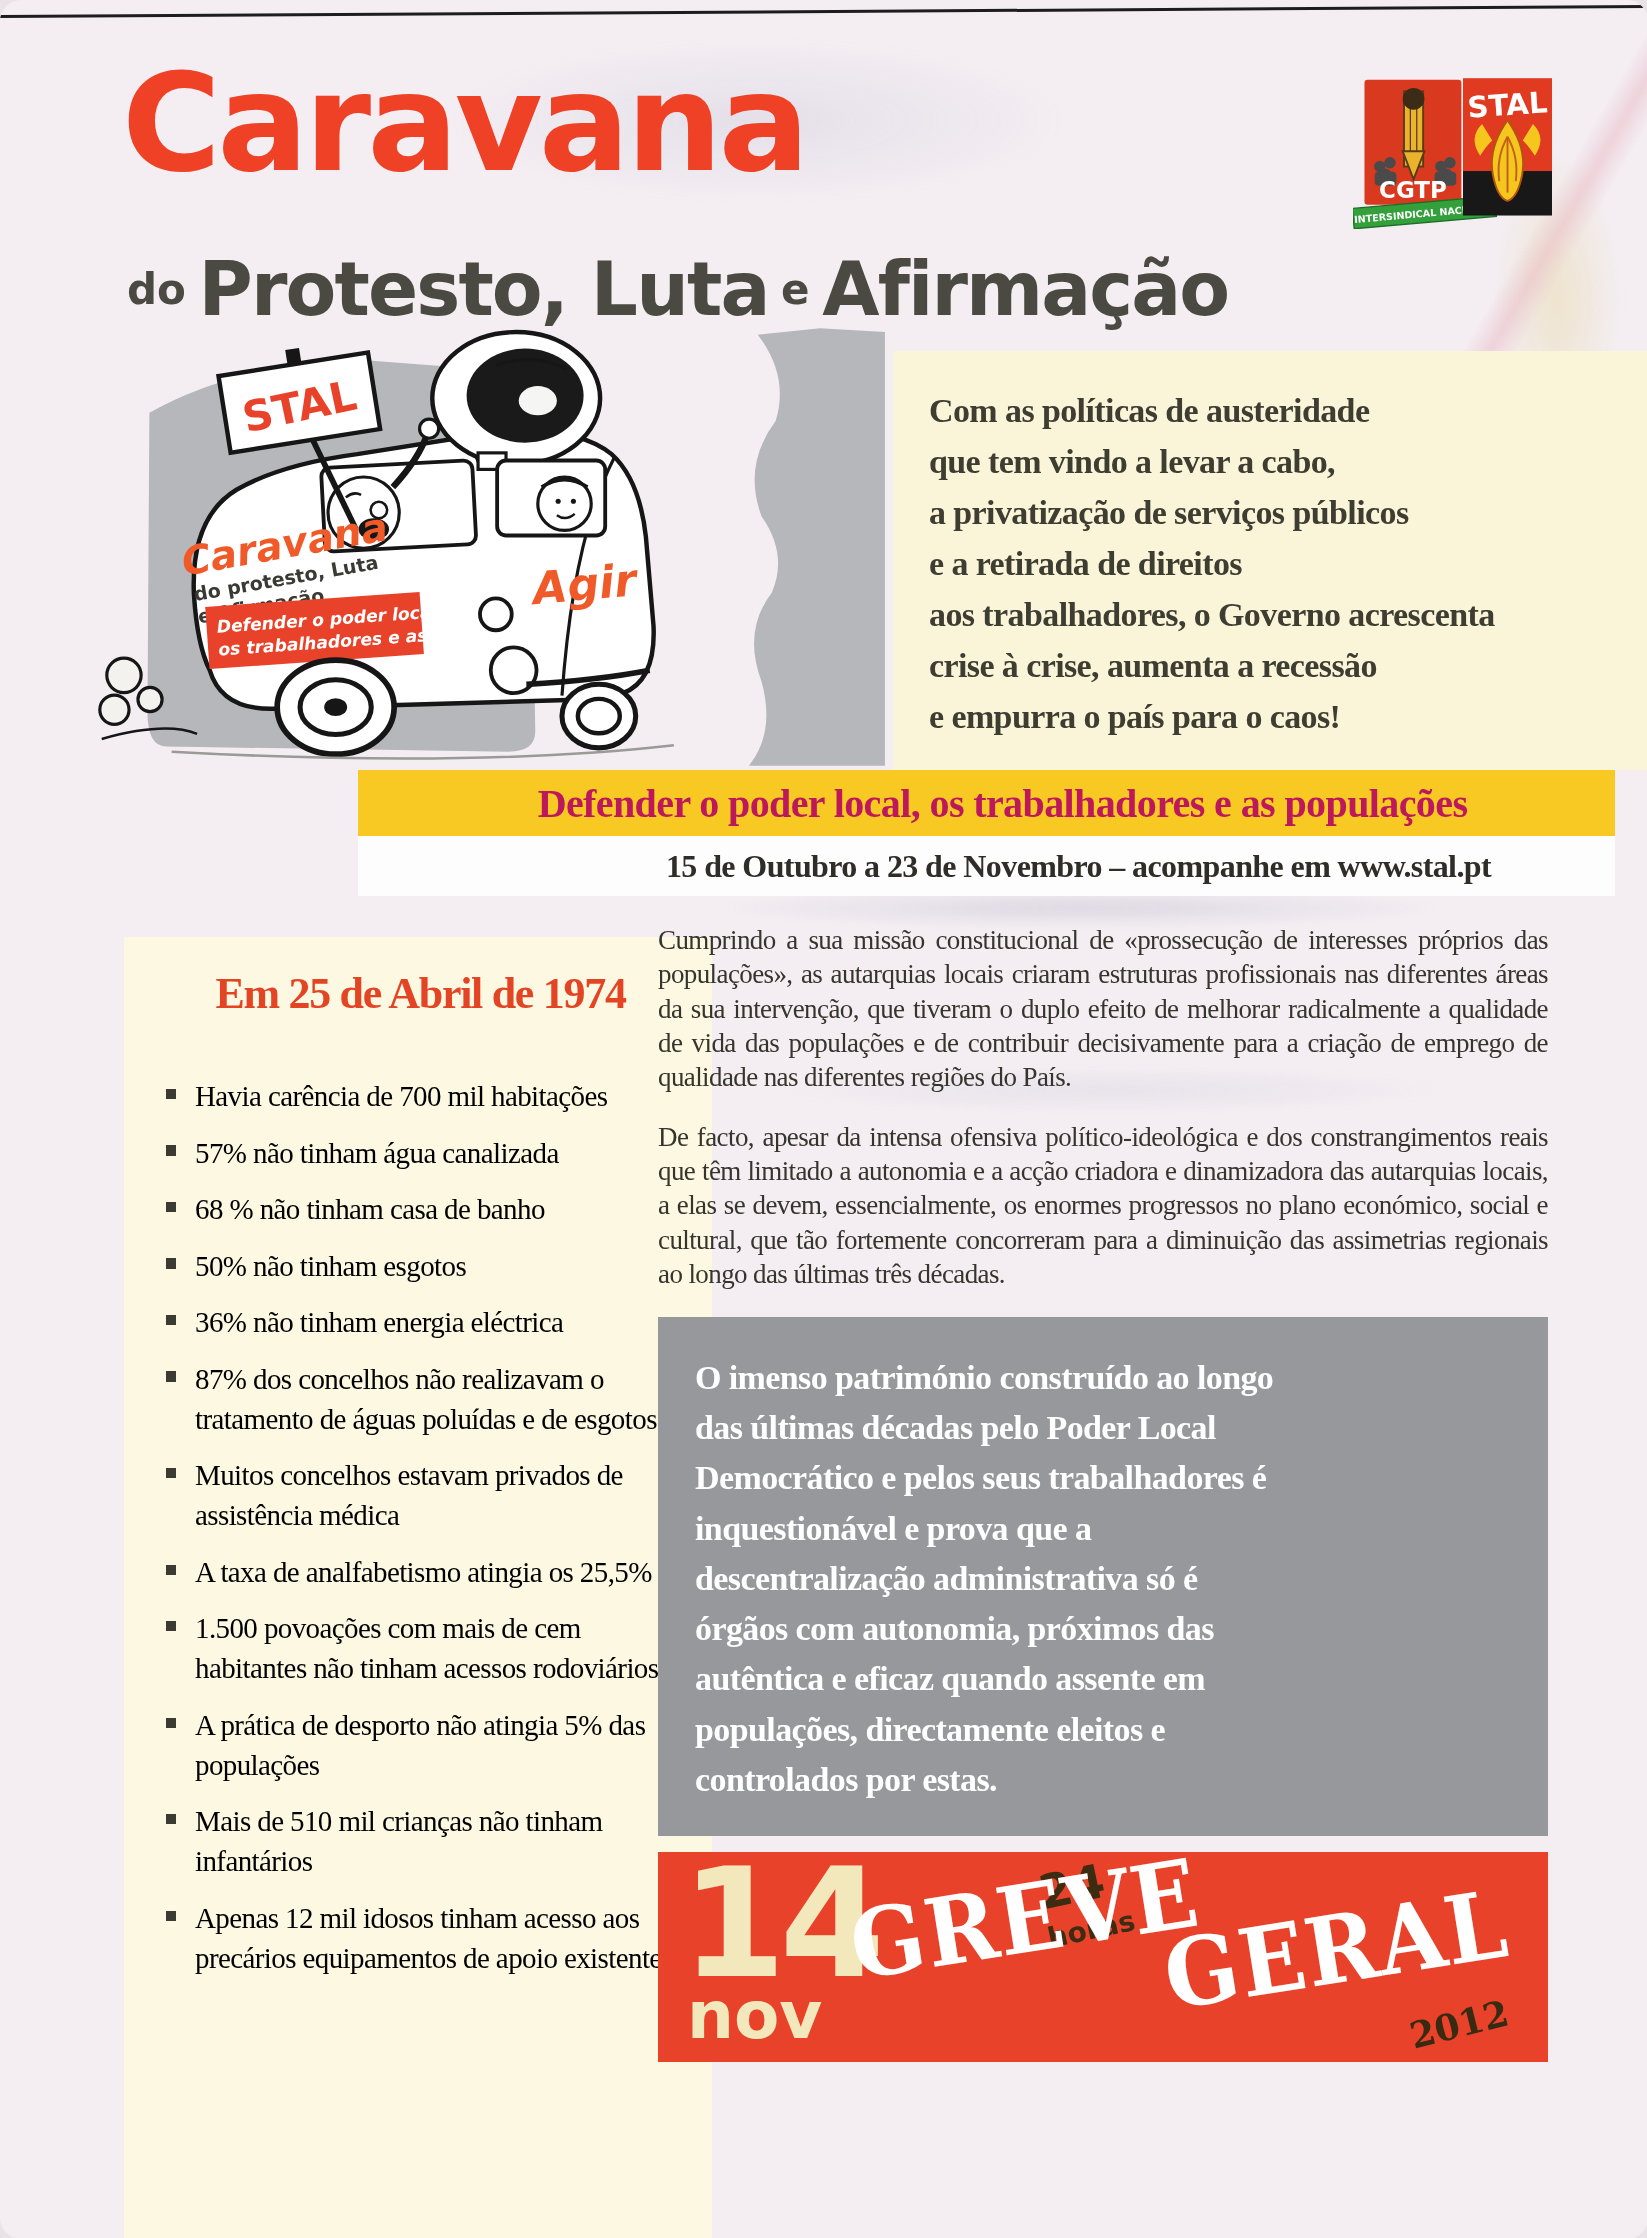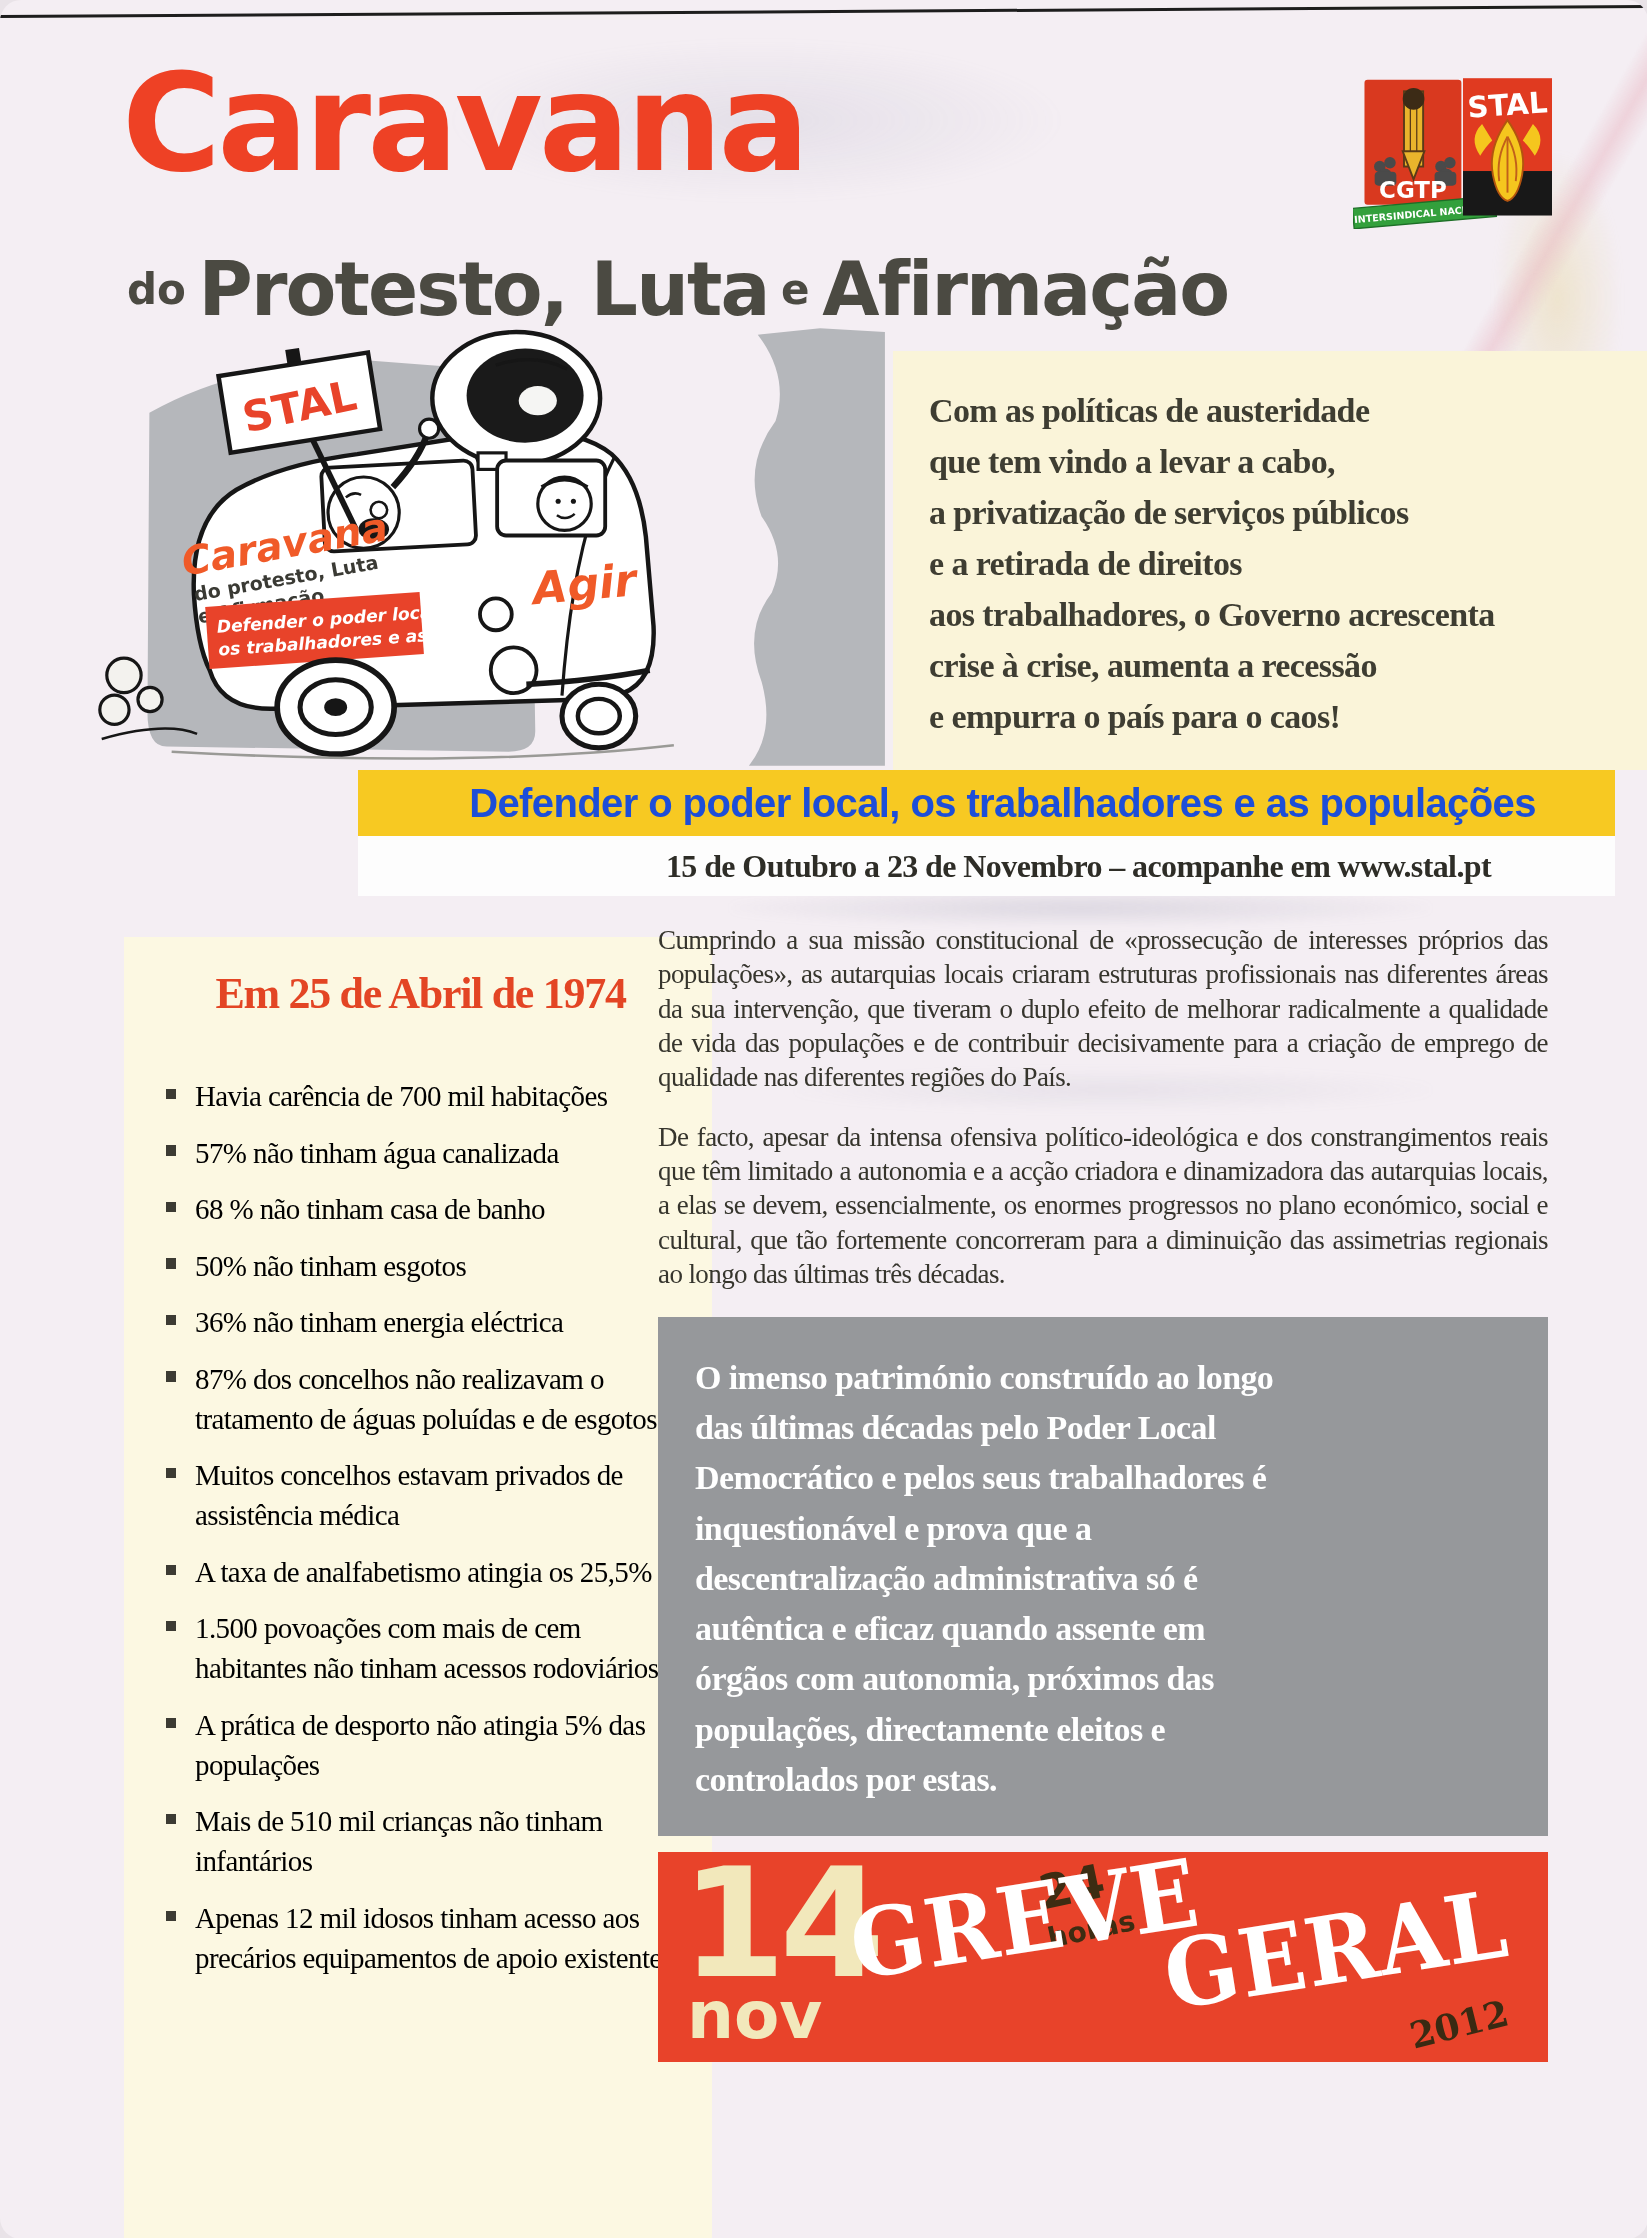--- a/index.html
+++ b/index.html
@@ -28,22 +28,22 @@
             font-family:"DejaVu Sans",sans-serif;font-weight:800;color:#4b4a42;white-space:nowrap;}
   .subtitle .sm{font-size:42px;}
   .subtitle .bg{font-size:74px;letter-spacing:-1.9px;}
   
   .cream-right{left:893px;top:351px;width:754px;height:419px;background:#faf4d9;}
   .intro{left:929px;top:385px;width:699px;font-weight:bold;color:#3e3d32;
          font-size:34px;line-height:1.5;letter-spacing:-0.6px;}
   
   .banner{left:358px;top:770px;width:1257px;height:67px;background:#f7c922;
           display:flex;align-items:center;justify-content:center;}
-  .banner span{font-family:Liberation Sans, sans-serif;font-weight:800;font-size:40px;
-               color:#1d4ed8;letter-spacing:-0.6px;white-space:nowrap;margin-left:32px;}
+  .banner span{font-family:Liberation Serif, serif;font-weight:800;font-size:40px;
+               color:#be185d;letter-spacing:-0.6px;white-space:nowrap;margin-left:32px;}
   .datestrip{left:358px;top:836px;width:1257px;height:60px;background:#fdfdfd;
              display:flex;align-items:center;justify-content:center;}
   .datestrip span{font-weight:bold;font-size:32px;color:#2e2d27;letter-spacing:-0.6px;
                   padding-left:184px;white-space:nowrap;}
   
   .leftbox{left:124px;top:889px;width:588px;height:1311px;background:#fcf8e2;
            box-sizing:border-box;padding:29px 33px 25.4px 38px;margin-top:48px;}
   .leftbox h2{margin:3.8px 0 0 0;text-align:center;font-size:44px;line-height:1.1;
               color:#e34524;letter-spacing:-1.3px;}
   .leftbox ul{list-style:none;margin:58px 0 0 0;padding:0;}
@@ -257,22 +257,22 @@
   <div class="abs rightcol">
     <p>Cumprindo a sua missão constitucional de «prossecução de interesses próprios das populações», as autarquias locais criaram estruturas profissionais nas diferentes áreas da sua intervenção, que tiveram o duplo efeito de melhorar radicalmente a qualidade de vida das populações e de contribuir decisivamente para a criação de emprego de qualidade nas diferentes regiões do País.</p>
     <p>De facto, apesar da intensa ofensiva político-ideológica e dos constrangimentos reais que têm limitado a autonomia e a acção criadora e dinamizadora das autarquias locais, a elas se devem, essencialmente, os enormes progressos no plano económico, social e cultural, que tão fortemente concorreram para a diminuição das assimetrias regionais ao longo das últimas três décadas.</p>
 
     <div class="graybox">
       <div>O imenso património construído ao longo</div>
       <div>das últimas décadas pelo Poder Local</div>
       <div>Democrático e pelos seus trabalhadores é</div>
       <div>inquestionável e prova que a</div>
       <div>descentralização administrativa só é</div>
+      <div>órgãos com autonomia, próximos das</div>
       <div>autêntica e eficaz quando assente em</div>
-      <div>órgãos com autonomia, próximos das</div>
       <div>populações, directamente eleitos e</div>
       <div>controlados por estas.</div>
     </div>
 
     <div class="strike">
       <span class="day">14</span>
       <span class="month">nov</span>
       <span class="h24">24</span>
       <span class="horas">horas</span>
       <span class="w1">GREVE</span>

